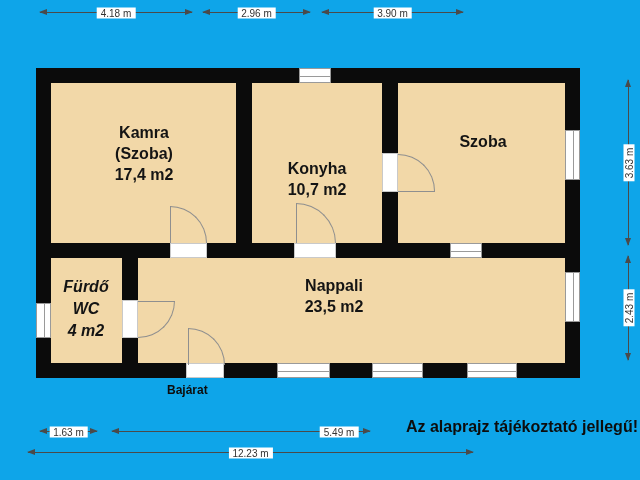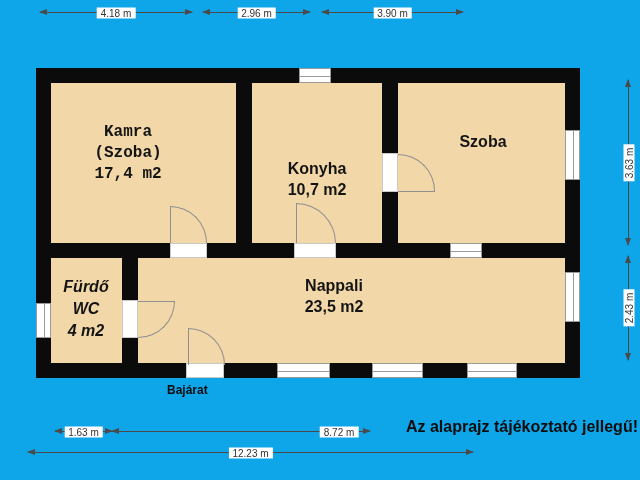--- a/index.html
+++ b/index.html
@@ -55,25 +55,25 @@
     <span class="dim-label">3.90 m</span>
   </div>
 
   <div class="dim-v" style="left:628px;top:80px;height:165px;">
     <span class="dim-label">3.63 m</span>
   </div>
   <div class="dim-v" style="left:628px;top:256px;height:104px;">
     <span class="dim-label">2.43 m</span>
   </div>
 
-  <div class="dim-h" style="left:55px;top:431px;width:57px;">
+  <div class="dim-h" style="left:40px;top:431px;width:57px;">
     <span class="dim-label">1.63 m</span>
   </div>
   <div class="dim-h" style="left:112px;top:431px;width:258px;">
-    <span class="dim-label" style="left:88%;">8.72 m</span>
+    <span class="dim-label" style="left:88%;">5.49 m</span>
   </div>
   <div class="dim-h" style="left:28px;top:452px;width:445px;">
     <span class="dim-label">12.23 m</span>
   </div>
 
   <div class="abs walls" style="left:36px;top:68px;width:544px;height:310px;"></div>
 
   <div class="abs room" style="left:51px;top:83px;width:185px;height:160px;"></div>
   <div class="abs room" style="left:252px;top:83px;width:130px;height:160px;"></div>
   <div class="abs room" style="left:398px;top:83px;width:167px;height:160px;"></div>
@@ -103,21 +103,21 @@
 
   <div class="leaf" style="left:398px;top:191px;width:37px;height:1px;"></div>
   <div class="arc ne" style="left:398px;top:154px;width:37px;height:37px;"></div>
 
   <div class="leaf" style="left:138px;top:301px;width:37px;height:1px;"></div>
   <div class="arc se" style="left:138px;top:301px;width:37px;height:37px;"></div>
 
   <div class="leaf" style="left:188px;top:328px;width:1px;height:37px;"></div>
   <div class="arc ne" style="left:188px;top:328px;width:37px;height:37px;"></div>
 
-  <div class="room-label" style="left:128px;top:122px;font-family:Liberation Mono, monospace;">
+  <div class="room-label" style="left:144px;top:122px;">
     <div>Kamra</div>
     <div>(Szoba)</div>
     <div>17,4 m2</div>
   </div>
   <div class="room-label" style="left:317px;top:130px;margin-top:28px;">
     <div>Konyha</div>
     <div>10,7 m2</div>
   </div>
   <div class="room-label" style="left:483px;top:131px;">
     <div>Szoba</div>

